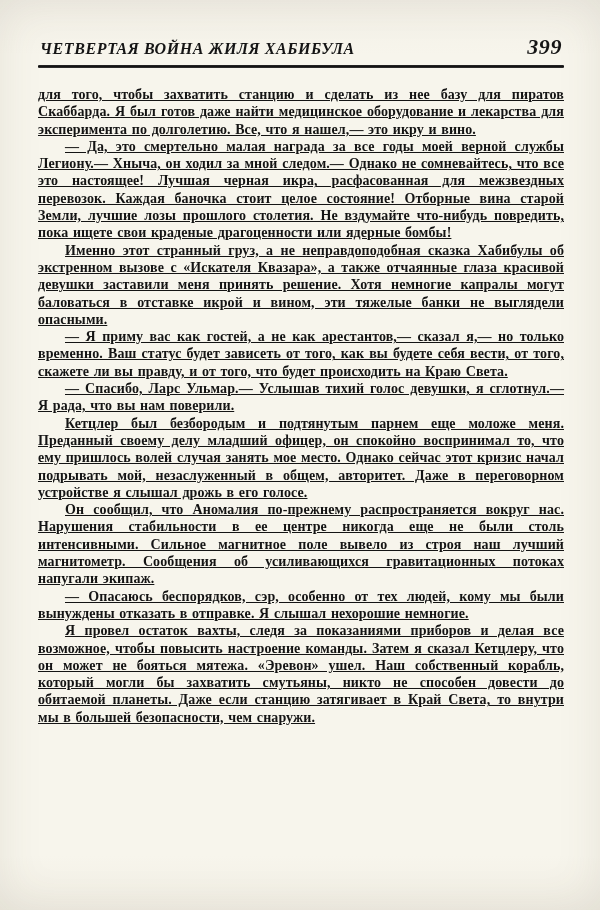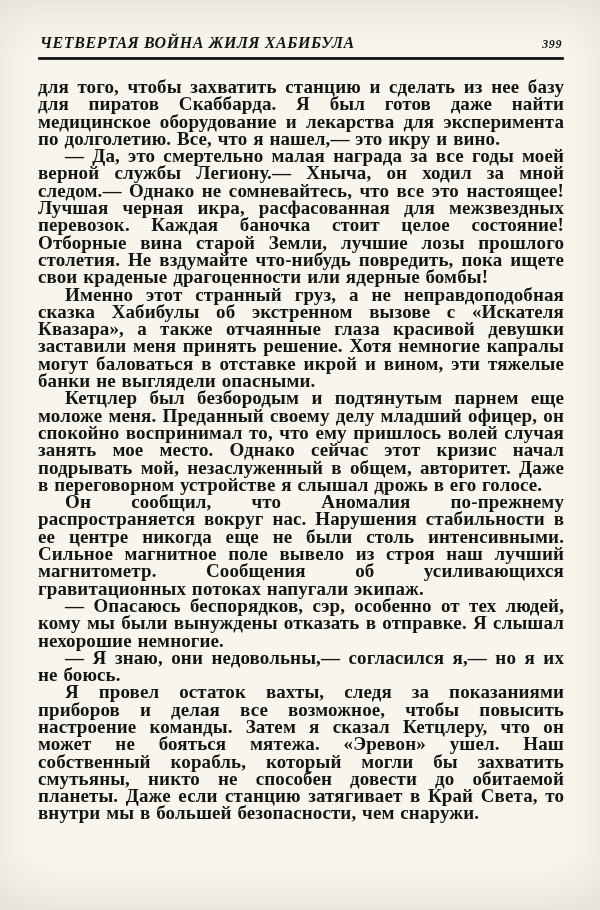--- a/index.html
+++ b/index.html
@@ -27,35 +27,36 @@
     display: flex;
     justify-content: space-between;
     align-items: baseline;
     font-style: italic;
     font-weight: bold;
     font-size: 16px;
     letter-spacing: 0.6px;
     padding: 0 2px 4px 2px;
   }
   .running-title { white-space: nowrap; }
-  .page-number { font-size: 12px; }
+  .page-number { font-size: 22px; }
   .header-rule {
     height: 3px;
     background: linear-gradient(180deg, #2a2a2a 0%, #111 55%, #3a3a3a 100%);
     margin: 1px 0 0 0;
     border-radius: 1px;
   }
   .body-text {
     margin-top: 18px;
-    font-size: 19px;
+    font-size: 14px;
     line-height: 17.3px;
     font-weight: bold;
     text-align: justify;
     color: #141414;
     letter-spacing: 0.1px;
+    text-decoration: underline;
   }
   .body-text p {
     margin: 0;
     text-indent: 27px;
     word-spacing: 1px;
   }
   .body-text p.continuation {
     text-indent: 0;
   }
 </style>
@@ -68,20 +69,21 @@
     <span class="running-title">ЧЕТВЕРТАЯ ВОЙНА ЖИЛЯ ХАБИБУЛА</span>
     <span class="page-number">399</span>
   </div>
 
   <div class="header-rule"></div>
 
   <div class="body-text">
     <p class="continuation">для того, чтобы захватить станцию и сделать из нее базу для пиратов Скаббарда. Я был готов даже найти медицинское оборудование и лекарства для эксперимента по долголетию. Все, что я нашел,— это икру и вино.</p>
     <p>— Да, это смертельно малая награда за все годы моей верной службы Легиону.— Хныча, он ходил за мной следом.— Однако не сомневайтесь, что все это настоящее! Лучшая черная икра, расфасованная для межзвездных перевозок. Каждая баночка стоит целое состояние! Отборные вина старой Земли, лучшие лозы прошлого столетия. Не вздумайте что-нибудь повредить, пока ищете свои краденые драгоценности или ядерные бомбы!</p>
     <p>Именно этот странный груз, а не неправдоподобная сказка Хабибулы об экстренном вызове с «Искателя Квазара», а также отчаянные глаза красивой девушки заставили меня принять решение. Хотя немногие капралы могут баловаться в отставке икрой и вином, эти тяжелые банки не выглядели опасными.</p>
+    <p>— Я приму вас как гостей, а не как арестантов,— сказал я,— но только временно. Ваш статус будет зависеть от того, как вы будете себя вести, от того, скажете ли вы правду, и от того, что будет происходить на Краю Света.</p>
+    <p>— Спасибо, Ларс Ульмар.— Услышав тихий голос девушки, я сглотнул.— Я рада, что вы нам поверили.</p>
     <p>Кетцлер был безбородым и подтянутым парнем еще моложе меня. Преданный своему делу младший офицер, он спокойно воспринимал то, что ему пришлось волей случая занять мое место. Однако сейчас этот кризис начал подрывать мой, незаслуженный в общем, авторитет. Даже в переговорном устройстве я слышал дрожь в его голосе.</p>
     <p>Он сообщил, что Аномалия по-прежнему распространяется вокруг нас. Нарушения стабильности в ее центре никогда еще не были столь интенсивными. Сильное магнитное поле вывело из строя наш лучший магнитометр. Сообщения об усиливающихся гравитационных потоках напугали экипаж.</p>
     <p>— Опасаюсь беспорядков, сэр, особенно от тех людей, кому мы были вынуждены отказать в отправке. Я слышал нехорошие немногие.</p>
-    <p>— Я знаю, они недовольны,— согласился я,— но я их не боюсь.</p>
     <p>Я провел остаток вахты, следя за показаниями приборов и делая все возможное, чтобы повысить настроение команды. Затем я сказал Кетцлеру, что он может не бояться мятежа. «Эревон» ушел. Наш собственный корабль, который могли бы захватить смутьяны, никто не способен довести до обитаемой планеты. Даже если станцию затягивает в Край Света, то внутри мы в большей безопасности, чем снаружи.</p>
   </div>
 
 </div>
 
 </body></html>

